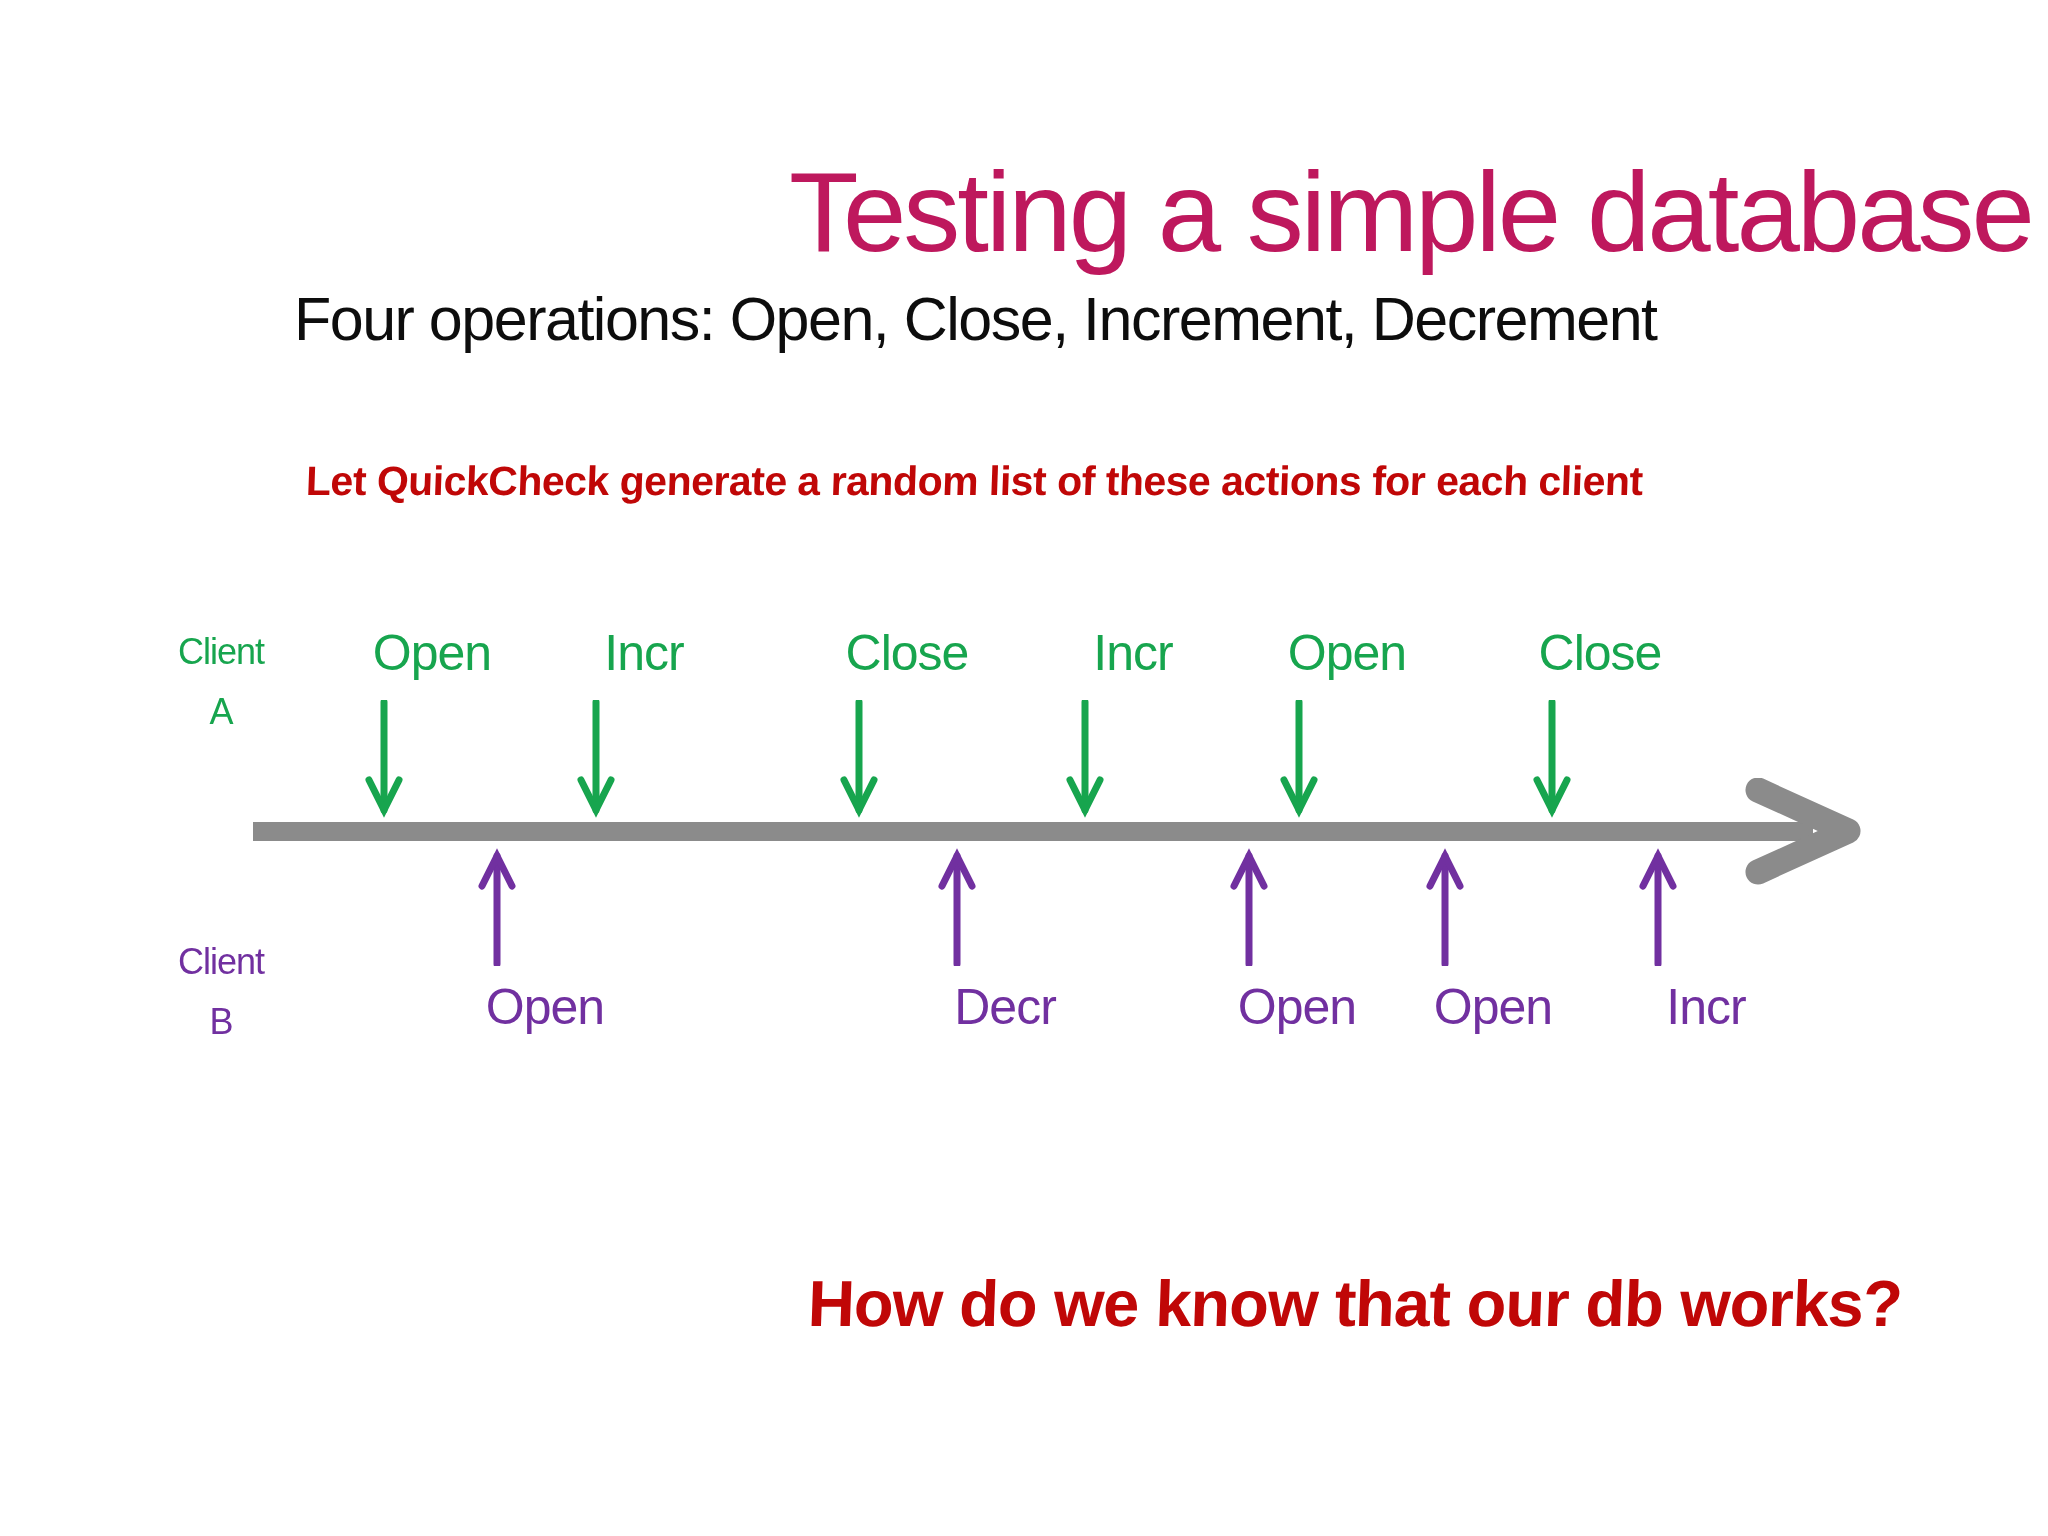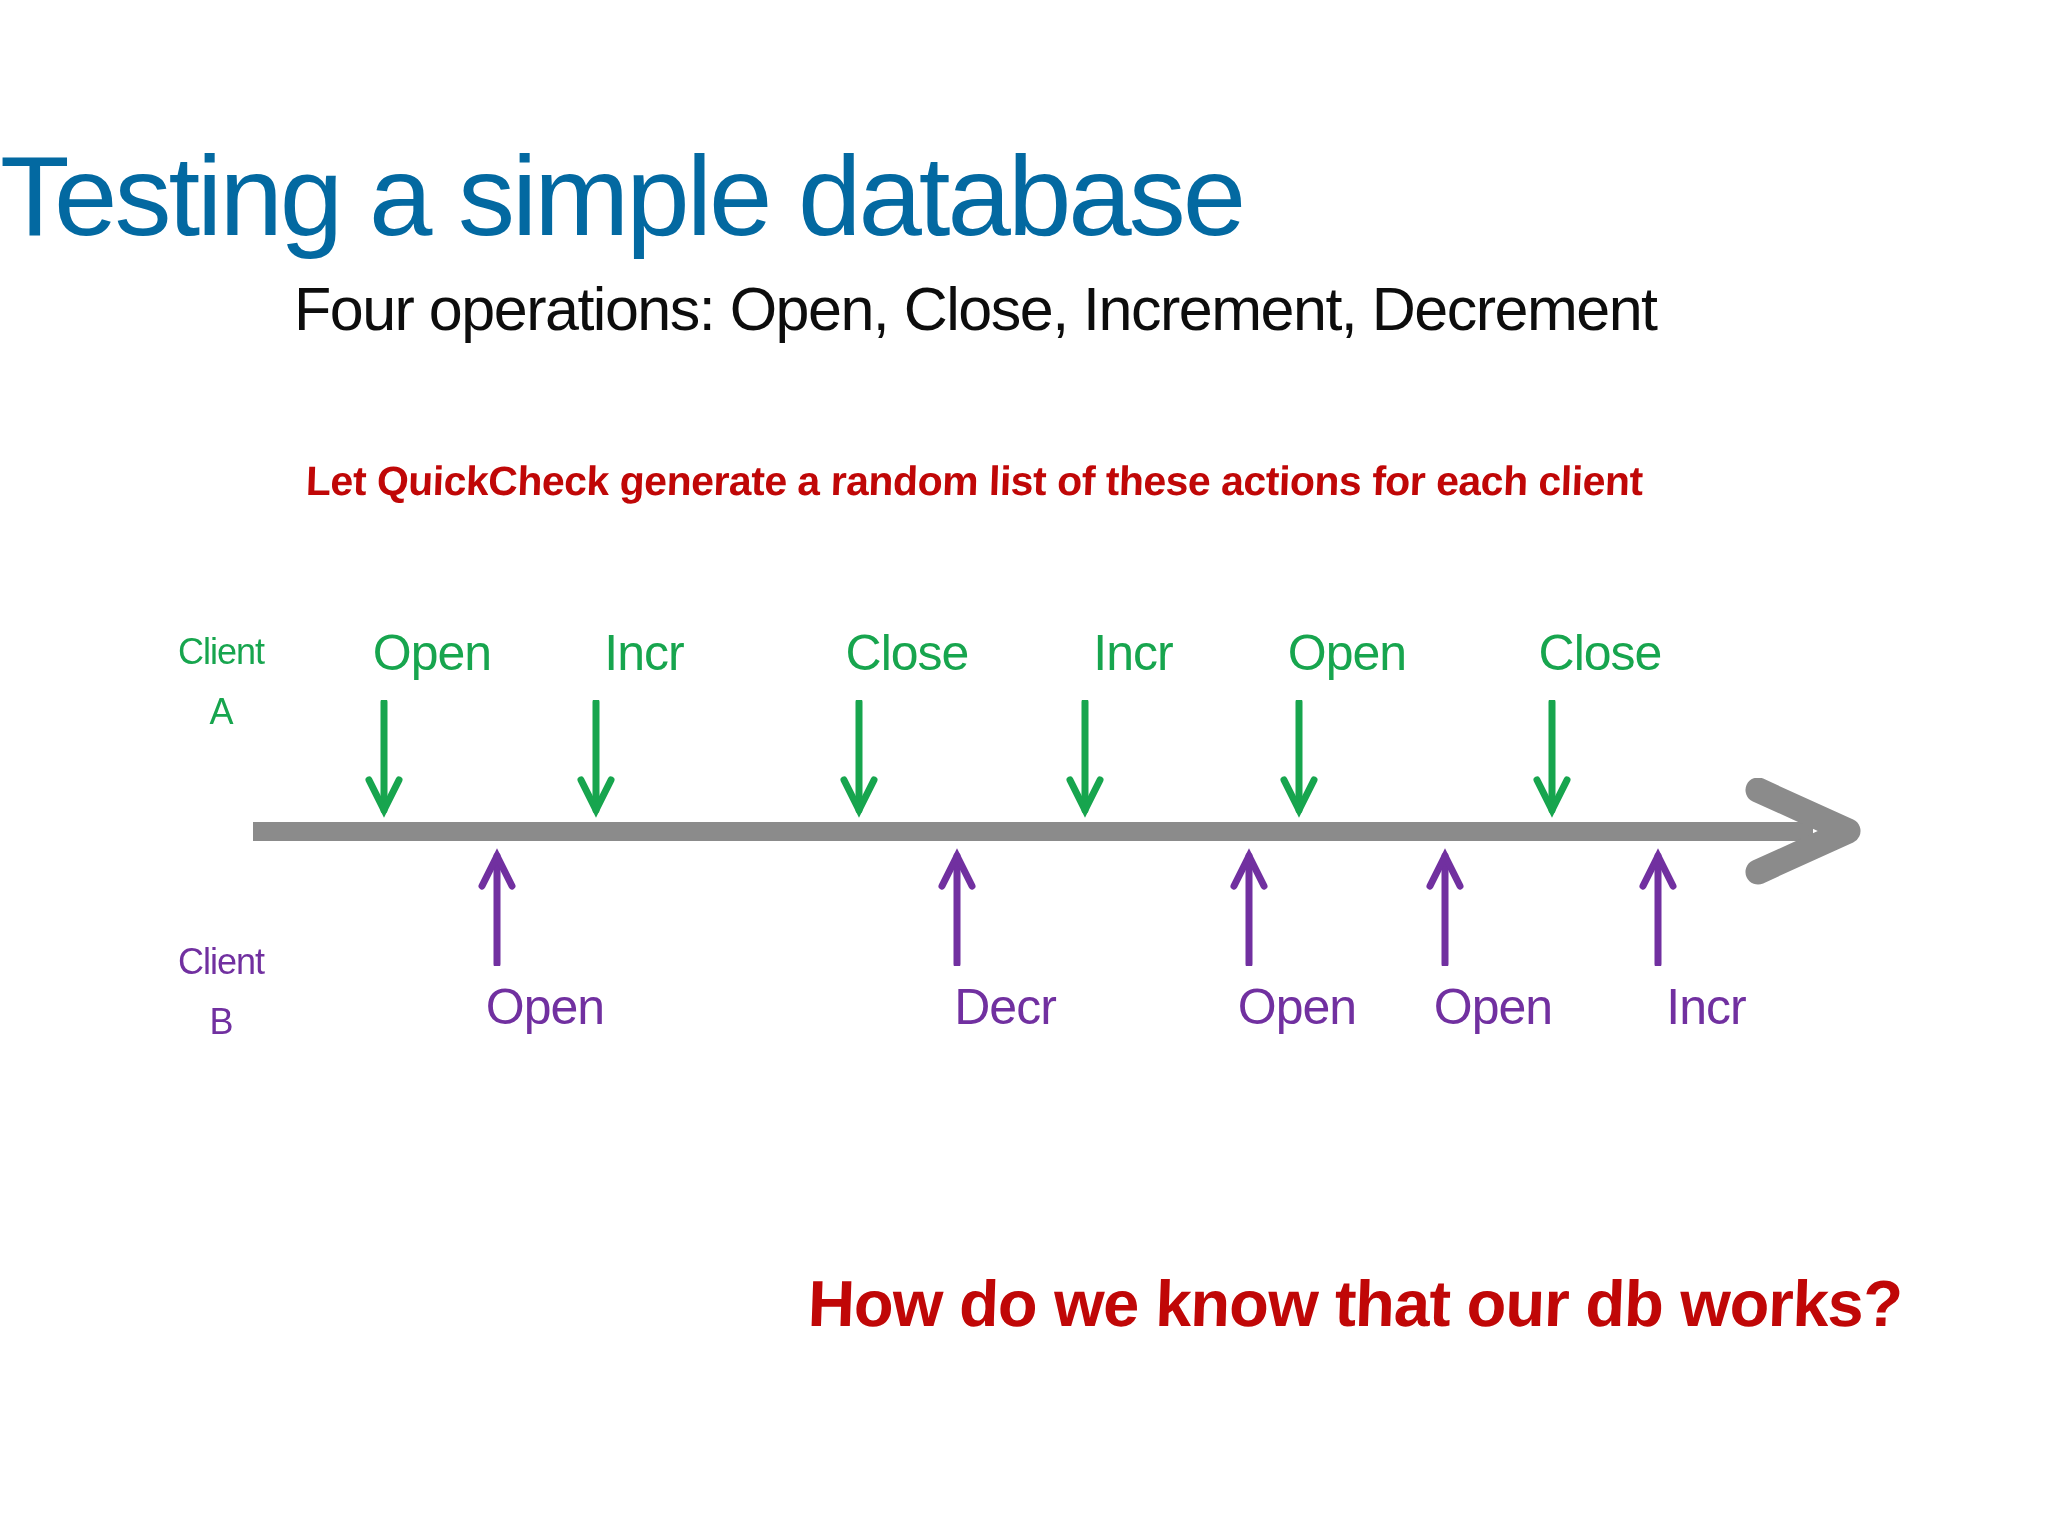--- a/index.html
+++ b/index.html
@@ -6,35 +6,35 @@
   .slide{
     position:relative;
     width:2048px;height:1536px;
     background:#ffffff;
     overflow:hidden;
     font-family:"Liberation Sans", sans-serif;
     color:#111;
   }
   .title{
     position:absolute;left:0;right:0;top:130px;
-    text-align:left;
+    text-align:right;
     font-size:114px;
     letter-spacing:-3px;
     font-weight:normal;
-    color:#0369a1;
-    margin:0;
+    color:#be185d;
+    margin:16px;
   }
   .subtitle{
     position:absolute;left:294px;
     font-size:61px;
     letter-spacing:-1.5px;
     color:#0d0d0d;
     white-space:nowrap;
   }
-  .subtitle.line1{top:274px;}
+  .subtitle.line1{top:284px;}
   .subtitle.line2{top:358px;}
   .note{
     position:absolute;left:306px;top:458px;
     font-size:41px;
     font-weight:bold;
     letter-spacing:-0.5px;
     color:var(--red,#c00707);
     white-space:nowrap;
     transform:skewX(-2deg);
   }

